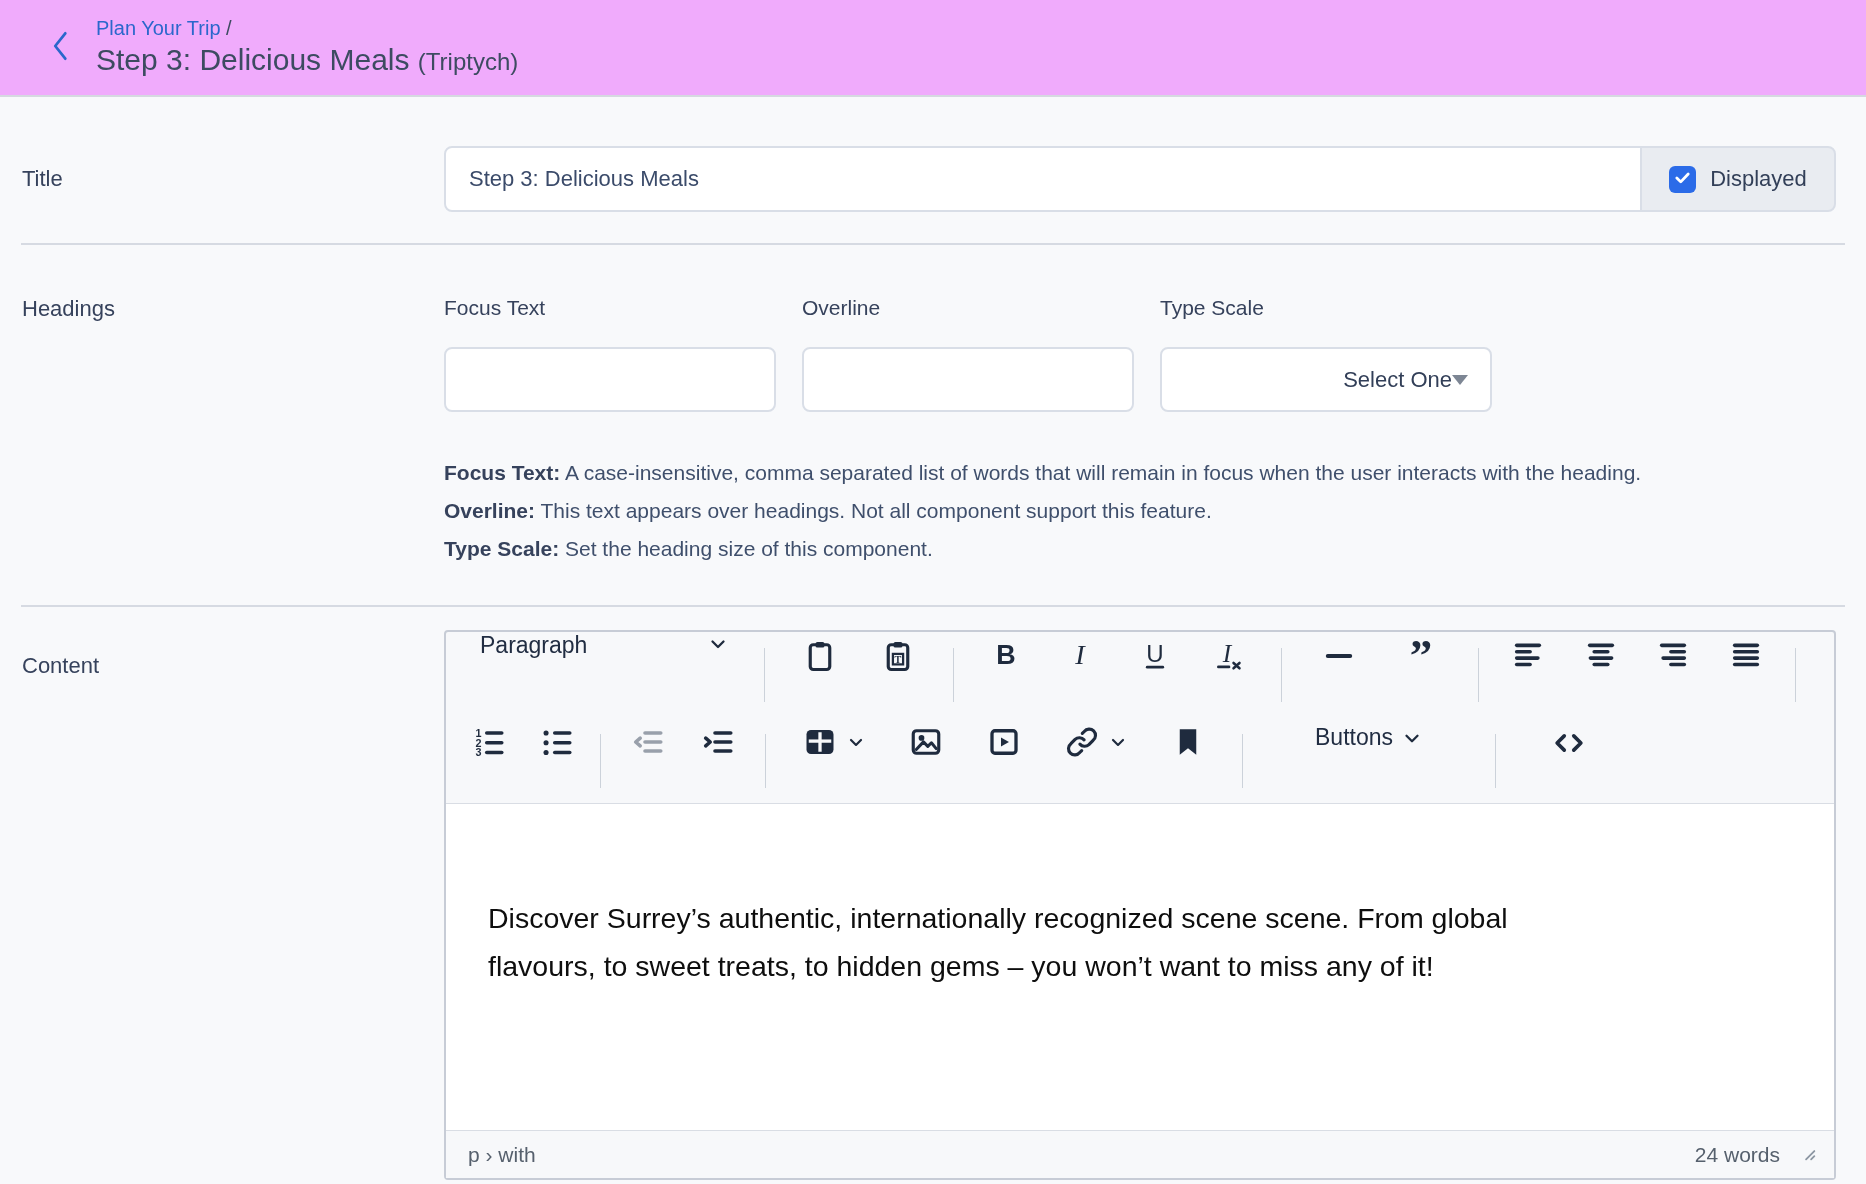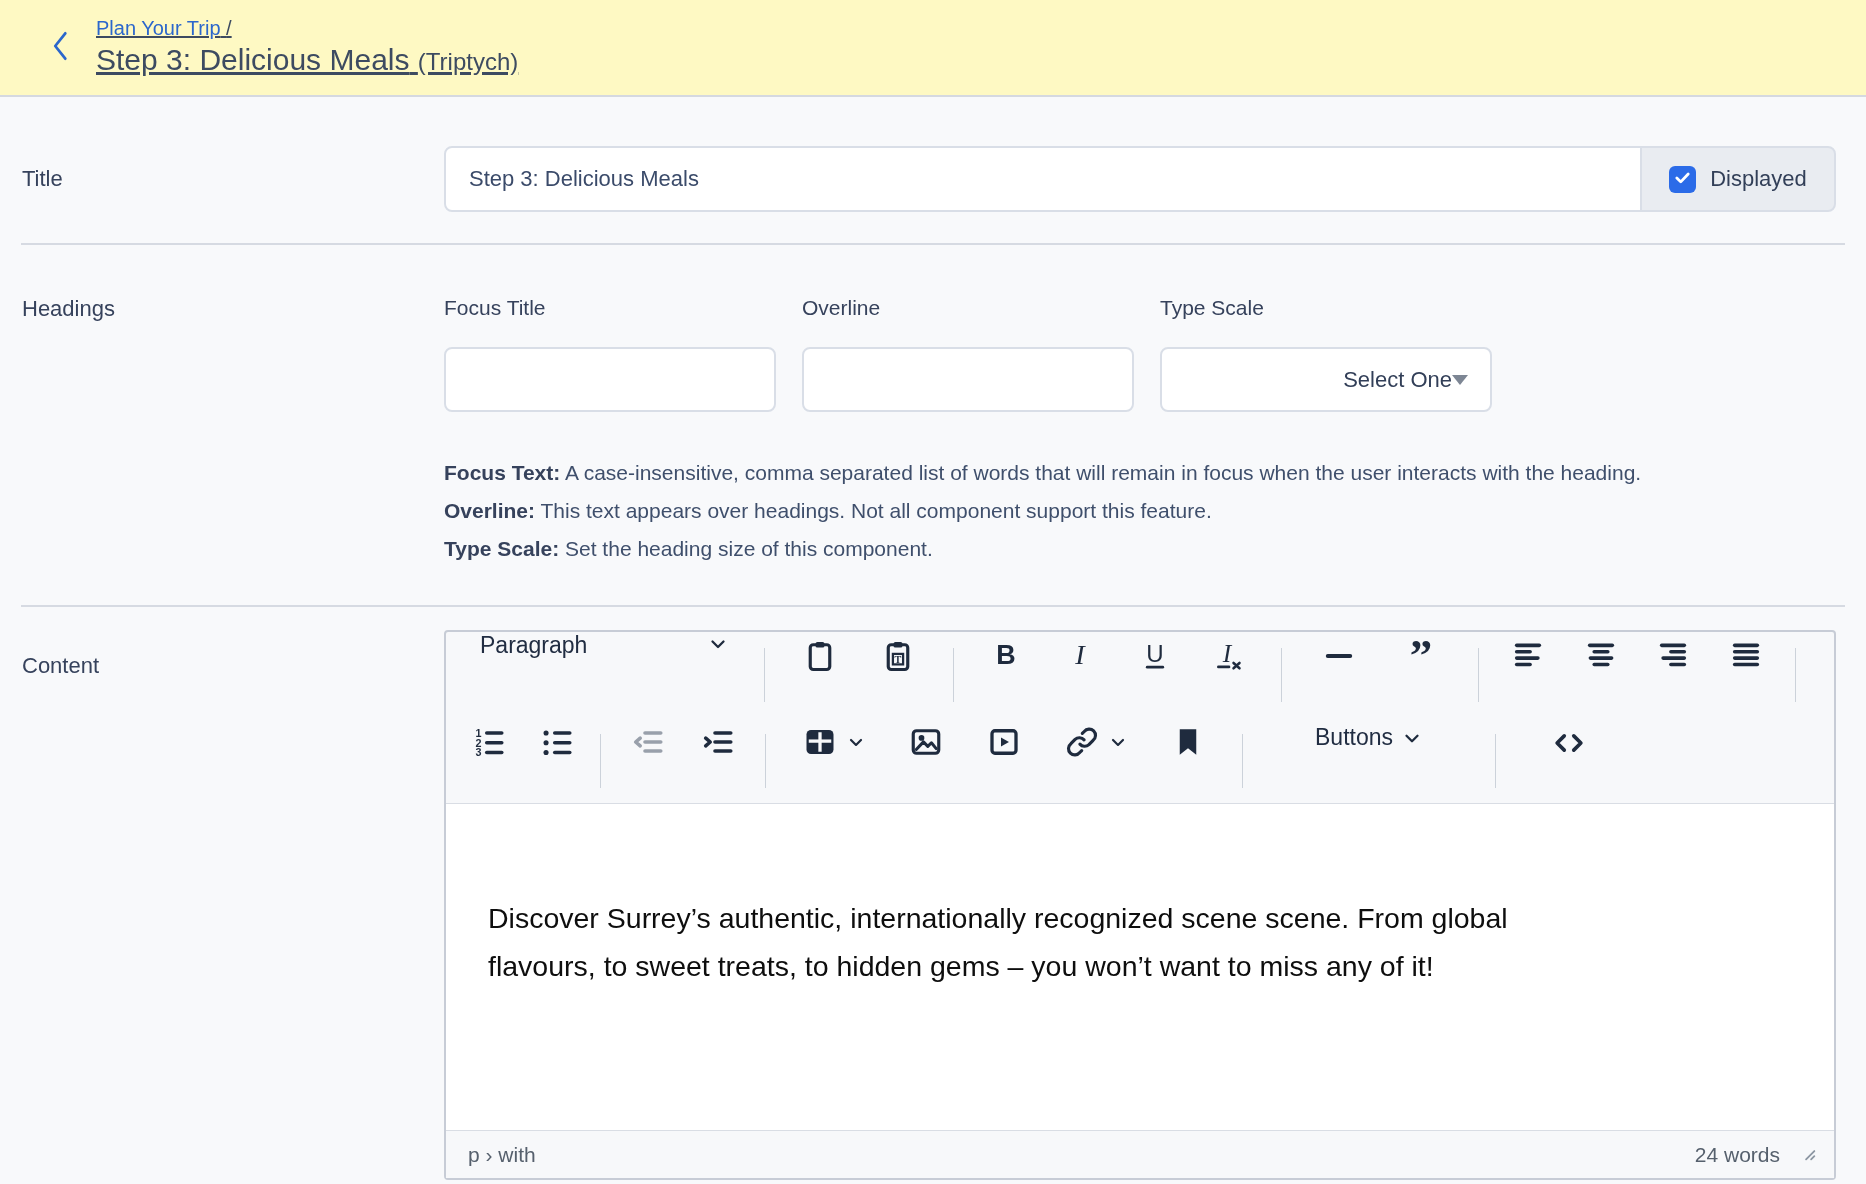--- a/index.html
+++ b/index.html
@@ -5,22 +5,22 @@
   * { margin:0; padding:0; box-sizing:border-box; }
   html,body { width:1866px; height:1184px; }
   body {
     font-family:"Liberation Sans","DejaVu Sans",sans-serif;
     background:#f8f9fb; color:#3d4b61; overflow:hidden;
   }
   .screen { width:1866px; height:1184px; position:relative; overflow:hidden; }
 
   
   .header {
-    height:97px; background:#fef9c3; border-bottom:2px solid #d5d9e0;
-    display:flex; align-items:center;text-decoration:underline;
+    height:97px; background:#f0abfc; border-bottom:2px solid #d5d9e0;
+    display:flex; align-items:center;
   }
   .back-btn {
     width:44px; height:52px; margin-left:38px; background:none; border:none;
     display:flex; align-items:center; justify-content:center; cursor:pointer;
   }
   .header-text { margin-left:14px; display:flex; flex-direction:column; }
   .breadcrumb { font-size:20px; line-height:26px; }
   .breadcrumb .crumb { color:#2b67cc; }
   .breadcrumb .crumb-sep { color:#3d4b61; }
   .page-title { font-size:30px; line-height:38px; color:#3d4b61; }
@@ -163,21 +163,21 @@
     </div>
   </div>
 
   <hr class="divider divider-1">
 
   <div class="section section-headings">
     <div class="section-label">Headings</div>
     <div class="headings-fields-wrap">
       <div class="fields-row">
         <div class="field">
-          <div class="field-label">Focus Title</div>
+          <div class="field-label">Focus Text</div>
           <input class="text-input" type="text" value="" style="">
         </div>
         <div class="field">
           <div class="field-label">Overline</div>
           <input class="text-input" type="text" value="" style="">
         </div>
         <div class="field">
           <div class="field-label">Type Scale</div>
           <div class="select">
             <span class="select-value">Select One</span>

